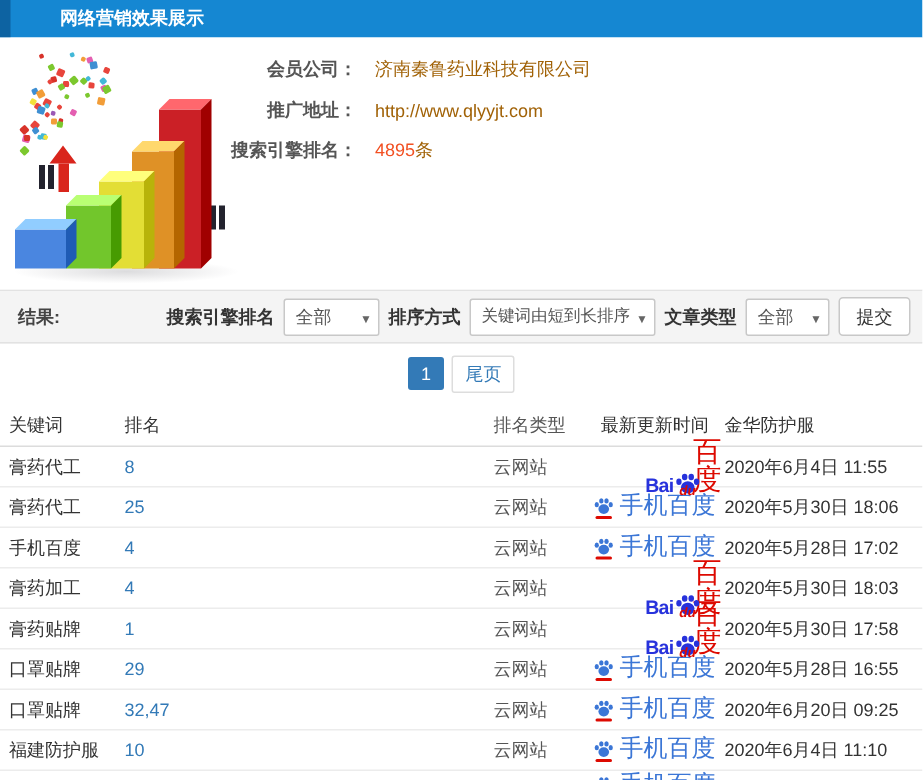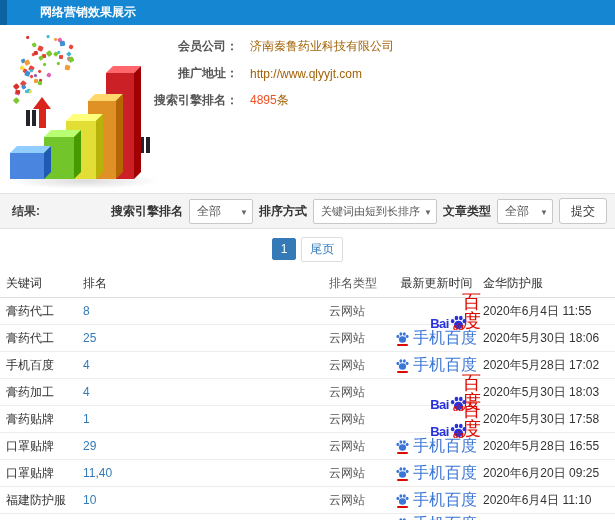--- a/index.html
+++ b/index.html
@@ -375,21 +375,21 @@
                 </svg>
                 <i class="m-bar" style="background: rgb(221, 10, 1);"></i>
               </span>
               <span class="m-txt" style="color: rgb(59, 118, 214);">手机百度</span>
             </span>
           </span>
           <span class="c5">2020年5月28日 16:55</span>
         </div>
         <div class="t-row">
           <span class="c1">口罩贴牌</span>
-          <span class="c2"><a class="rank-link">11,40</a></span>
+          <span class="c2"><a class="rank-link">32,47</a></span>
           <span class="c3">云网站</span>
           <span class="c4">
             <span class="mbd">
               <span class="m-ic">
                 <svg width="13" height="13" viewBox="0 0 24 22">
                   <ellipse cx="12" cy="14.5" rx="6.6" ry="6" fill="#3b76d6"></ellipse>
                   <ellipse cx="3.4" cy="9" rx="2.6" ry="3.1" fill="#3b76d6"></ellipse>
                   <ellipse cx="9" cy="4.4" rx="2.7" ry="3.2" fill="#3b76d6"></ellipse>
                   <ellipse cx="15.4" cy="4.4" rx="2.7" ry="3.2" fill="#3b76d6"></ellipse>
                   <ellipse cx="20.6" cy="9" rx="2.6" ry="3.1" fill="#3b76d6"></ellipse>

